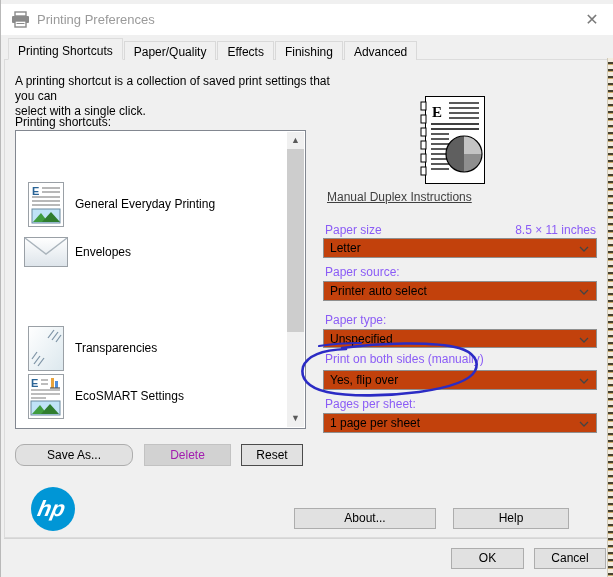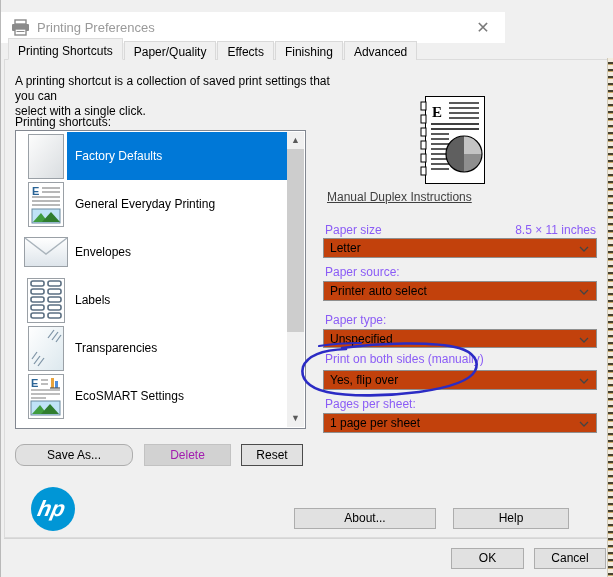--- a/index.html
+++ b/index.html
@@ -2,21 +2,21 @@
 <html><head>
 <meta charset="utf-8">
 <style>
   * { box-sizing: border-box; margin: 0; padding: 0; }
   html,body { width:613px; height:577px; overflow:hidden; }
   body { font-family:"Liberation Sans","DejaVu Sans",sans-serif; font-size:12px; color:#000; background:#fff; position:relative; }
 
   .window { position:absolute; left:0; top:0; width:613px; height:577px; background:#f0f0f0; border-left:1px solid #b9b9b9; }
 
   
-  .titlebar { position:absolute; left:0; top:12px; width:504px; height:31px; background:#ffffff;text-decoration:underline; }
+  .titlebar { position:absolute; left:0; top:4px; width:613px; height:31px; background:#ffffff;text-decoration:underline; }
   .titlebar .app-title { position:absolute; left:36px; top:8px; font-size:13px; color:#9a9a9a; }
   .printer-ic { position:absolute; left:10px; top:7px; }
   .close-btn { position:absolute; right:11px; top:5px; width:22px; height:22px; color:#7a7a7a; font-size:16px; text-align:center; line-height:22px; cursor:pointer; }
 
   
   .tabs { position:absolute; left:7px; top:38px; height:22px; display:flex; align-items:flex-end; z-index:3; }
   .tab { height:19px; padding:3px 9px 2px 9px; background:#f0f0f0; border:1px solid #d9d9d9; border-bottom:none; margin-right:1px; font-size:12px; white-space:nowrap; }
   .tab.active { height:22px; background:#f0f0f0; border:1px solid #dcdcdc; border-bottom:1px solid #f0f0f0; padding-top:5px; }
 
   
@@ -116,35 +116,20 @@
 
   <div class="intro">
     <div>A printing shortcut is a collection of saved print settings that you can</div>
     <div>select with a single click.</div>
   </div>
 
   <div class="shortcuts-label">Printing shortcuts:</div>
 
   <div class="listbox">
 
-    <div class="list-item selected" style="top:1px">
-      <div class="sel-bg"></div>
-      <div class="icon-cell">
-        <svg width="36" height="45" viewBox="0 0 36 45">
-          <defs>
-              <linearGradient id="g1" x1="0" y1="0" x2="1" y2="1">
-            <stop offset="0" stop-color="#fdfdfd"></stop>
-                <stop offset="1" stop-color="#d9dde0"></stop>
-              </linearGradient>
-            </defs>
-          <rect x="0.5" y="0.5" width="35" height="44" fill="url(#g1)" stroke="#9aa0a6"></rect>
-        </svg>
-      </div>
-      <div class="item-label">Factory Defaults</div>
-    </div>
 
     <div class="list-item" style="top:49px">
       <div class="icon-cell">
         <svg width="36" height="45" viewBox="0 0 36 45">
           <rect x="0.5" y="0.5" width="35" height="44" fill="#fff" stroke="#9aa0a6"></rect>
           <text x="4" y="13" font-size="11" font-weight="bold" fill="#2a6496" font-family="Liberation Sans">E</text>
           <g stroke="#9a9a9a" stroke-width="1.4">
             <line x1="14" y1="6" x2="32" y2="6"></line>
               <line x1="14" y1="10" x2="32" y2="10"></line>
             <line x1="4" y1="15" x2="32" y2="15"></line>
@@ -168,40 +153,20 @@
                 <stop offset="1" stop-color="#dde4ea"></stop>
               </linearGradient>
             </defs>
           <rect x="0.5" y="0.5" width="43" height="29" fill="url(#g2)" stroke="#9aa0a6"></rect>
           <polyline points="1,1 22,17 43,1" fill="none" stroke="#aab4bc" stroke-width="1.4"></polyline>
         </svg>
       </div>
       <div class="item-label">Envelopes</div>
     </div>
 
-    <div class="list-item" style="top:145px">
-      <div class="icon-cell">
-        <svg width="38" height="45" viewBox="0 0 38 45">
-          <rect x="0.5" y="0.5" width="37" height="44" fill="#fff" stroke="#9aa0a6"></rect>
-          <g fill="none" stroke="#5b6f82" stroke-width="1.6">
-            <rect x="4" y="3" width="13" height="5" rx="2"></rect>
-              <rect x="21" y="3" width="13" height="5" rx="2"></rect>
-            <rect x="4" y="11" width="13" height="5" rx="2"></rect>
-              <rect x="21" y="11" width="13" height="5" rx="2"></rect>
-            <rect x="4" y="19" width="13" height="5" rx="2"></rect>
-              <rect x="21" y="19" width="13" height="5" rx="2"></rect>
-            <rect x="4" y="27" width="13" height="5" rx="2"></rect>
-              <rect x="21" y="27" width="13" height="5" rx="2"></rect>
-            <rect x="4" y="35" width="13" height="5" rx="2"></rect>
-              <rect x="21" y="35" width="13" height="5" rx="2"></rect>
-          </g>
-        </svg>
-      </div>
-      <div class="item-label">Labels</div>
-    </div>
 
     <div class="list-item" style="top:193px">
       <div class="icon-cell">
         <svg width="36" height="45" viewBox="0 0 36 45">
           <defs>
               <linearGradient id="g3" x1="0" y1="0" x2="1" y2="1">
             <stop offset="0" stop-color="#ffffff"></stop>
                 <stop offset="1" stop-color="#dce8ee"></stop>
               </linearGradient>
             </defs>

